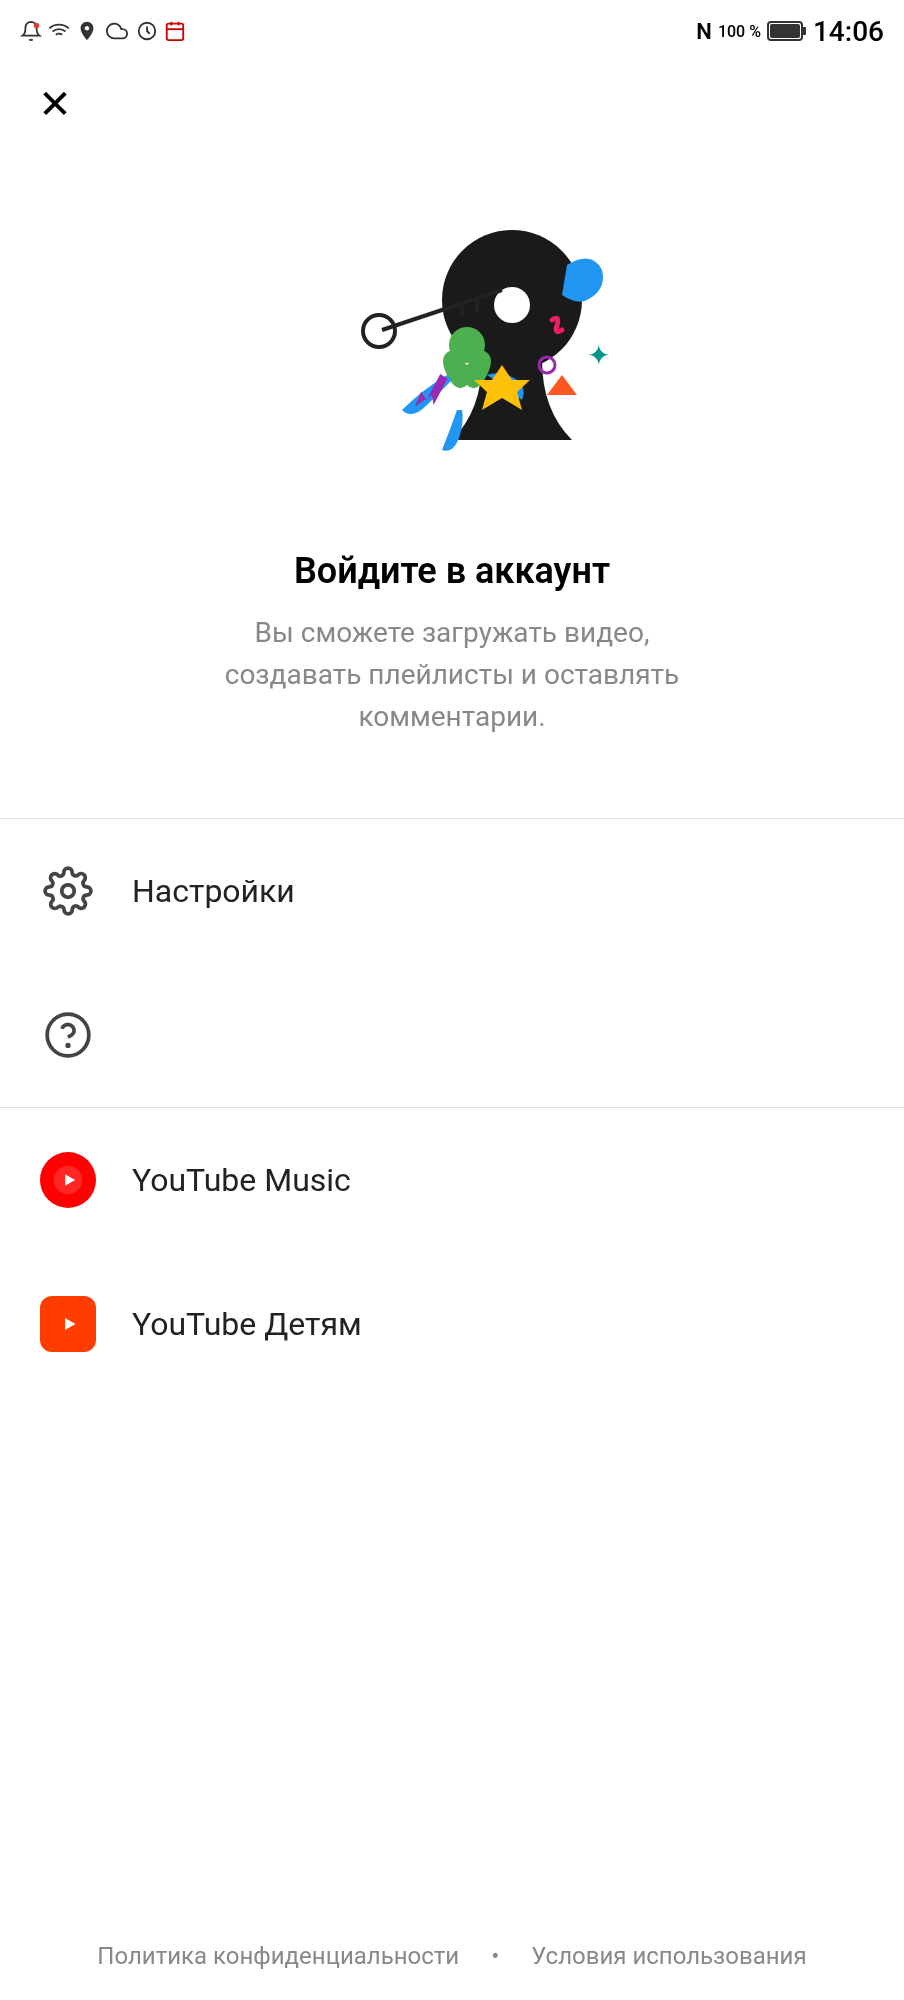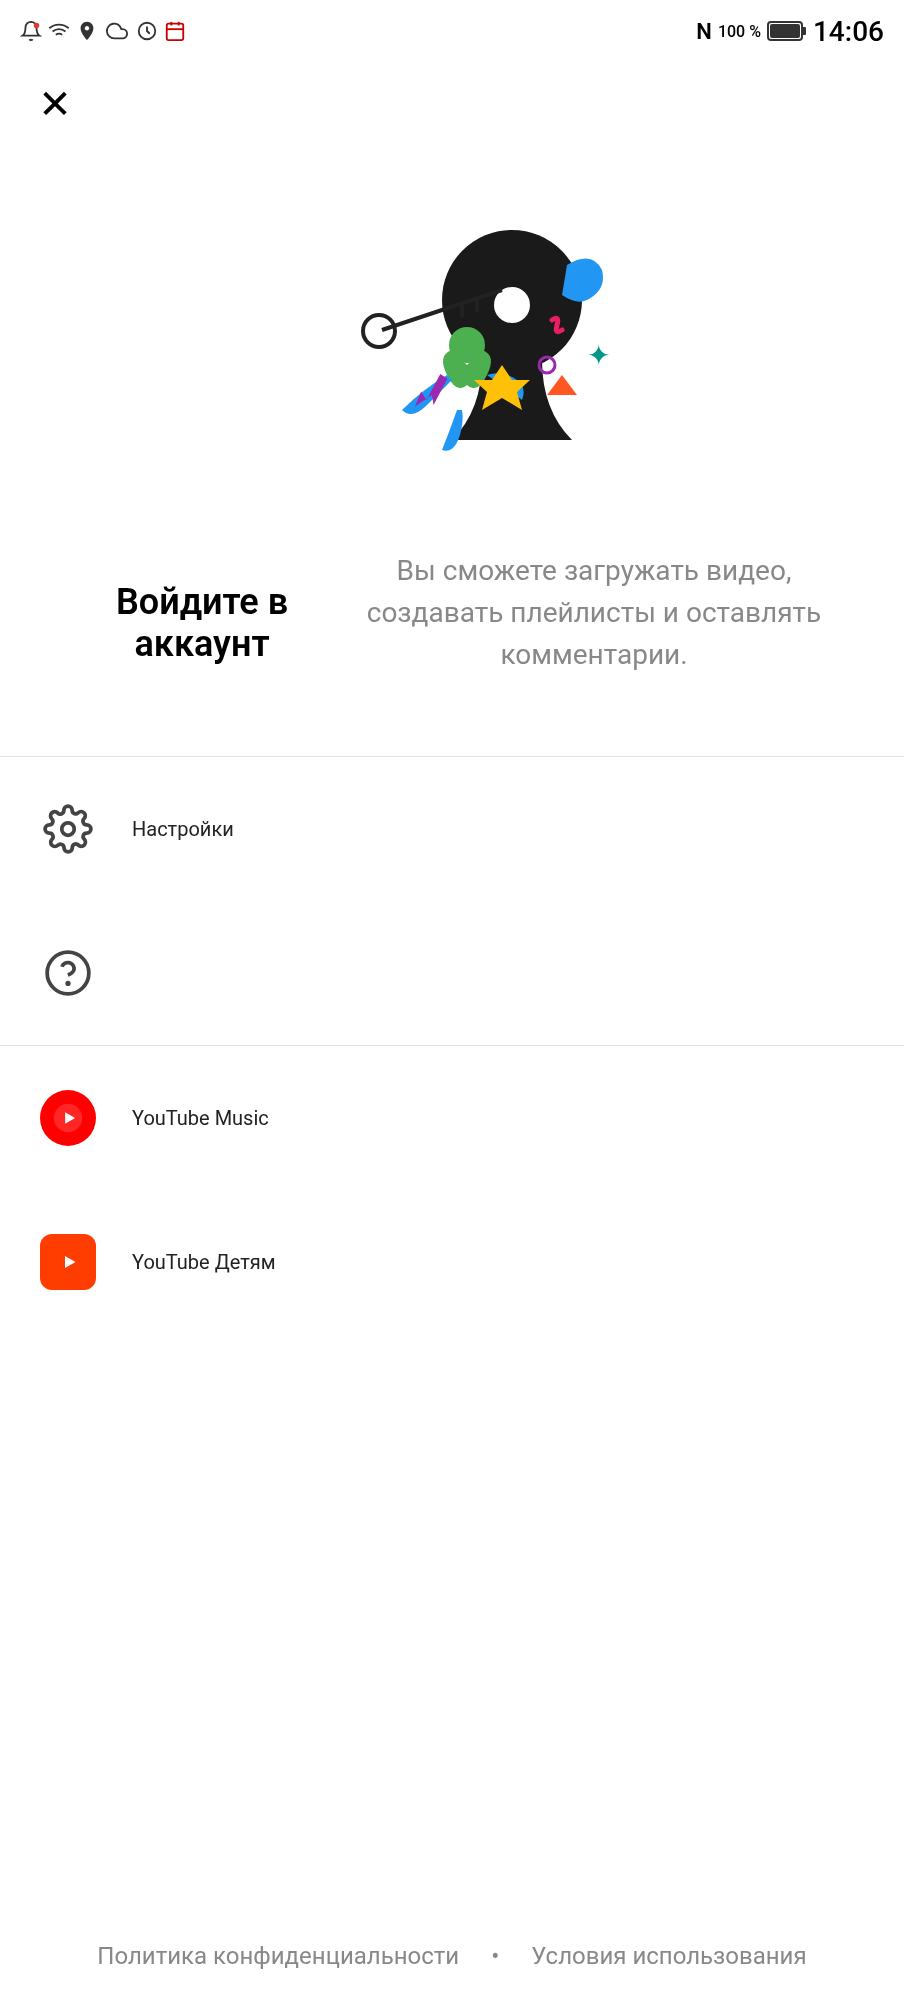--- a/index.html
+++ b/index.html
@@ -64,21 +64,21 @@
     }
 
     .illustration-svg {
       width: 340px;
       height: 300px;
     }
 
     
     .signin-section {
       display: flex;
-      flex-direction: row;
+      flex-direction: column;
       align-items: center;
       padding: 20px 60px 40px 60px;
       text-align: center;
     }
 
     .signin-title {
       font-size: 36px;
       font-weight: 600;
       color: #000;
       margin-bottom: 20px;
@@ -129,21 +129,21 @@
     .menu-item-icon {
       width: 56px;
       height: 56px;
       display: flex;
       align-items: center;
       justify-content: center;
       flex-shrink: 0;
     }
 
     .menu-item-label {
-      font-size: 20px;
+      font-size: 32px;
       color: #222;
       font-weight: 400;
     }
 
     
     .gear-icon-svg {
       width: 50px;
       height: 50px;
     }
 

